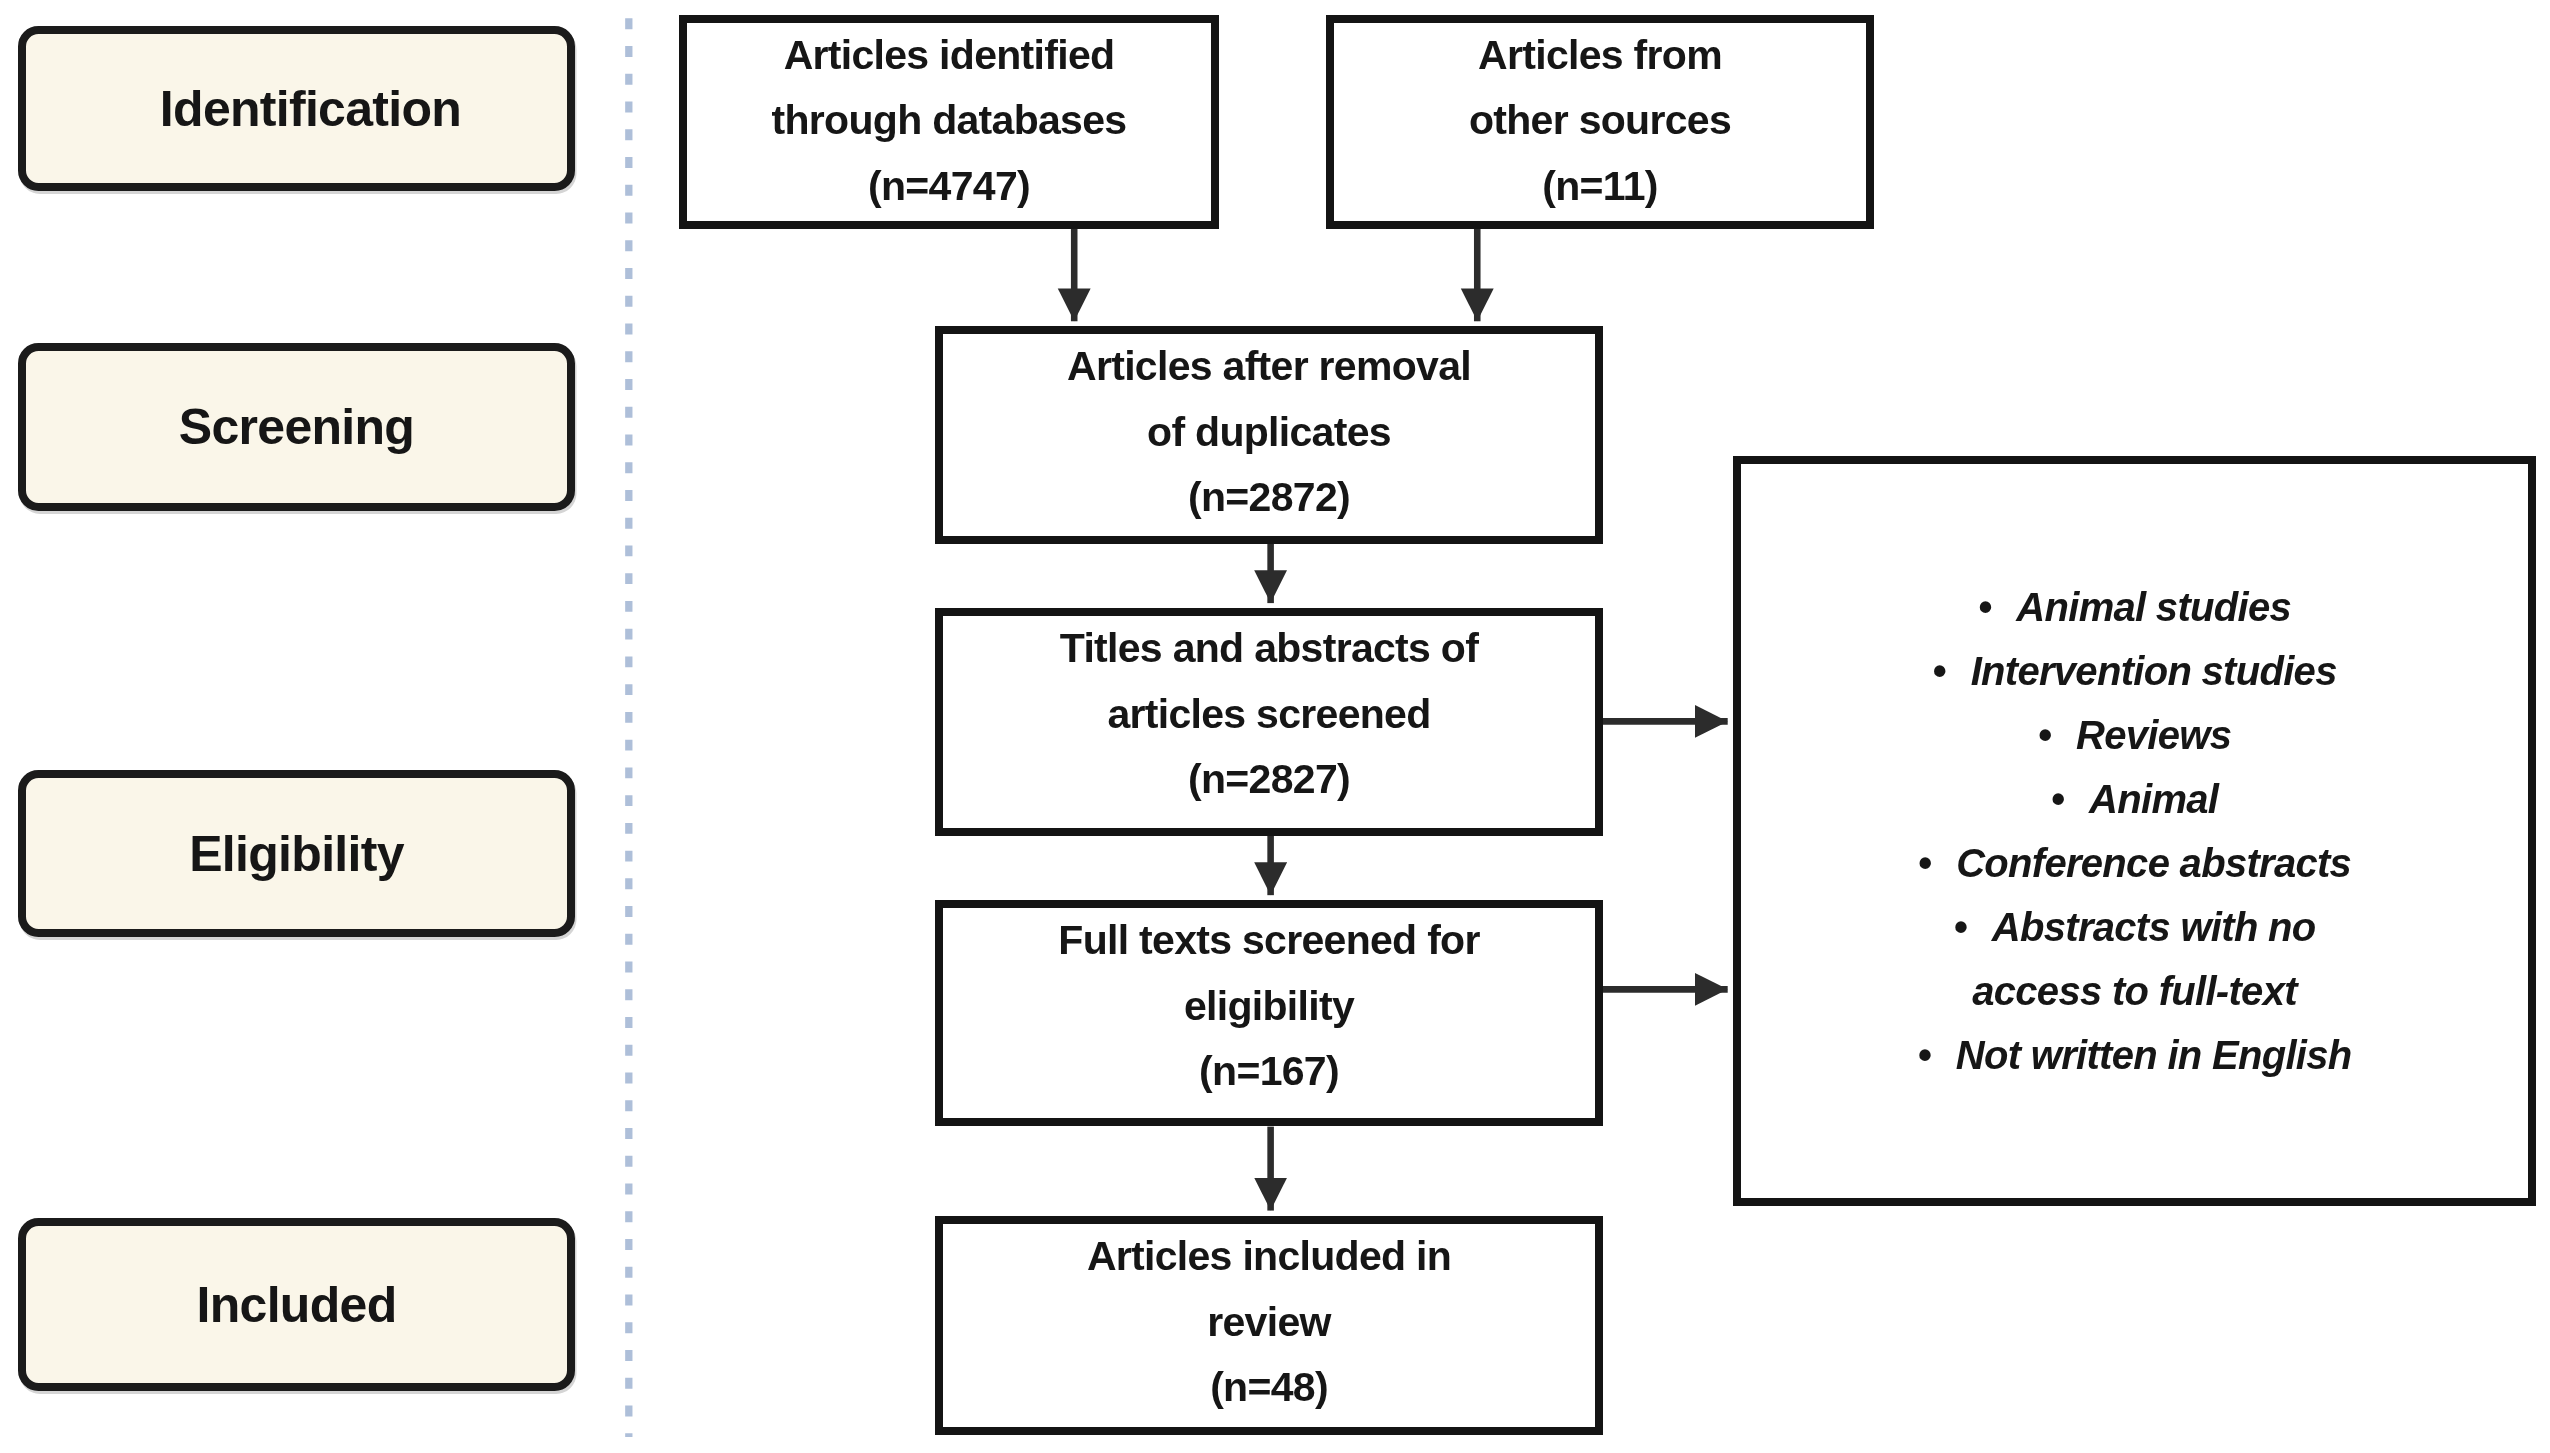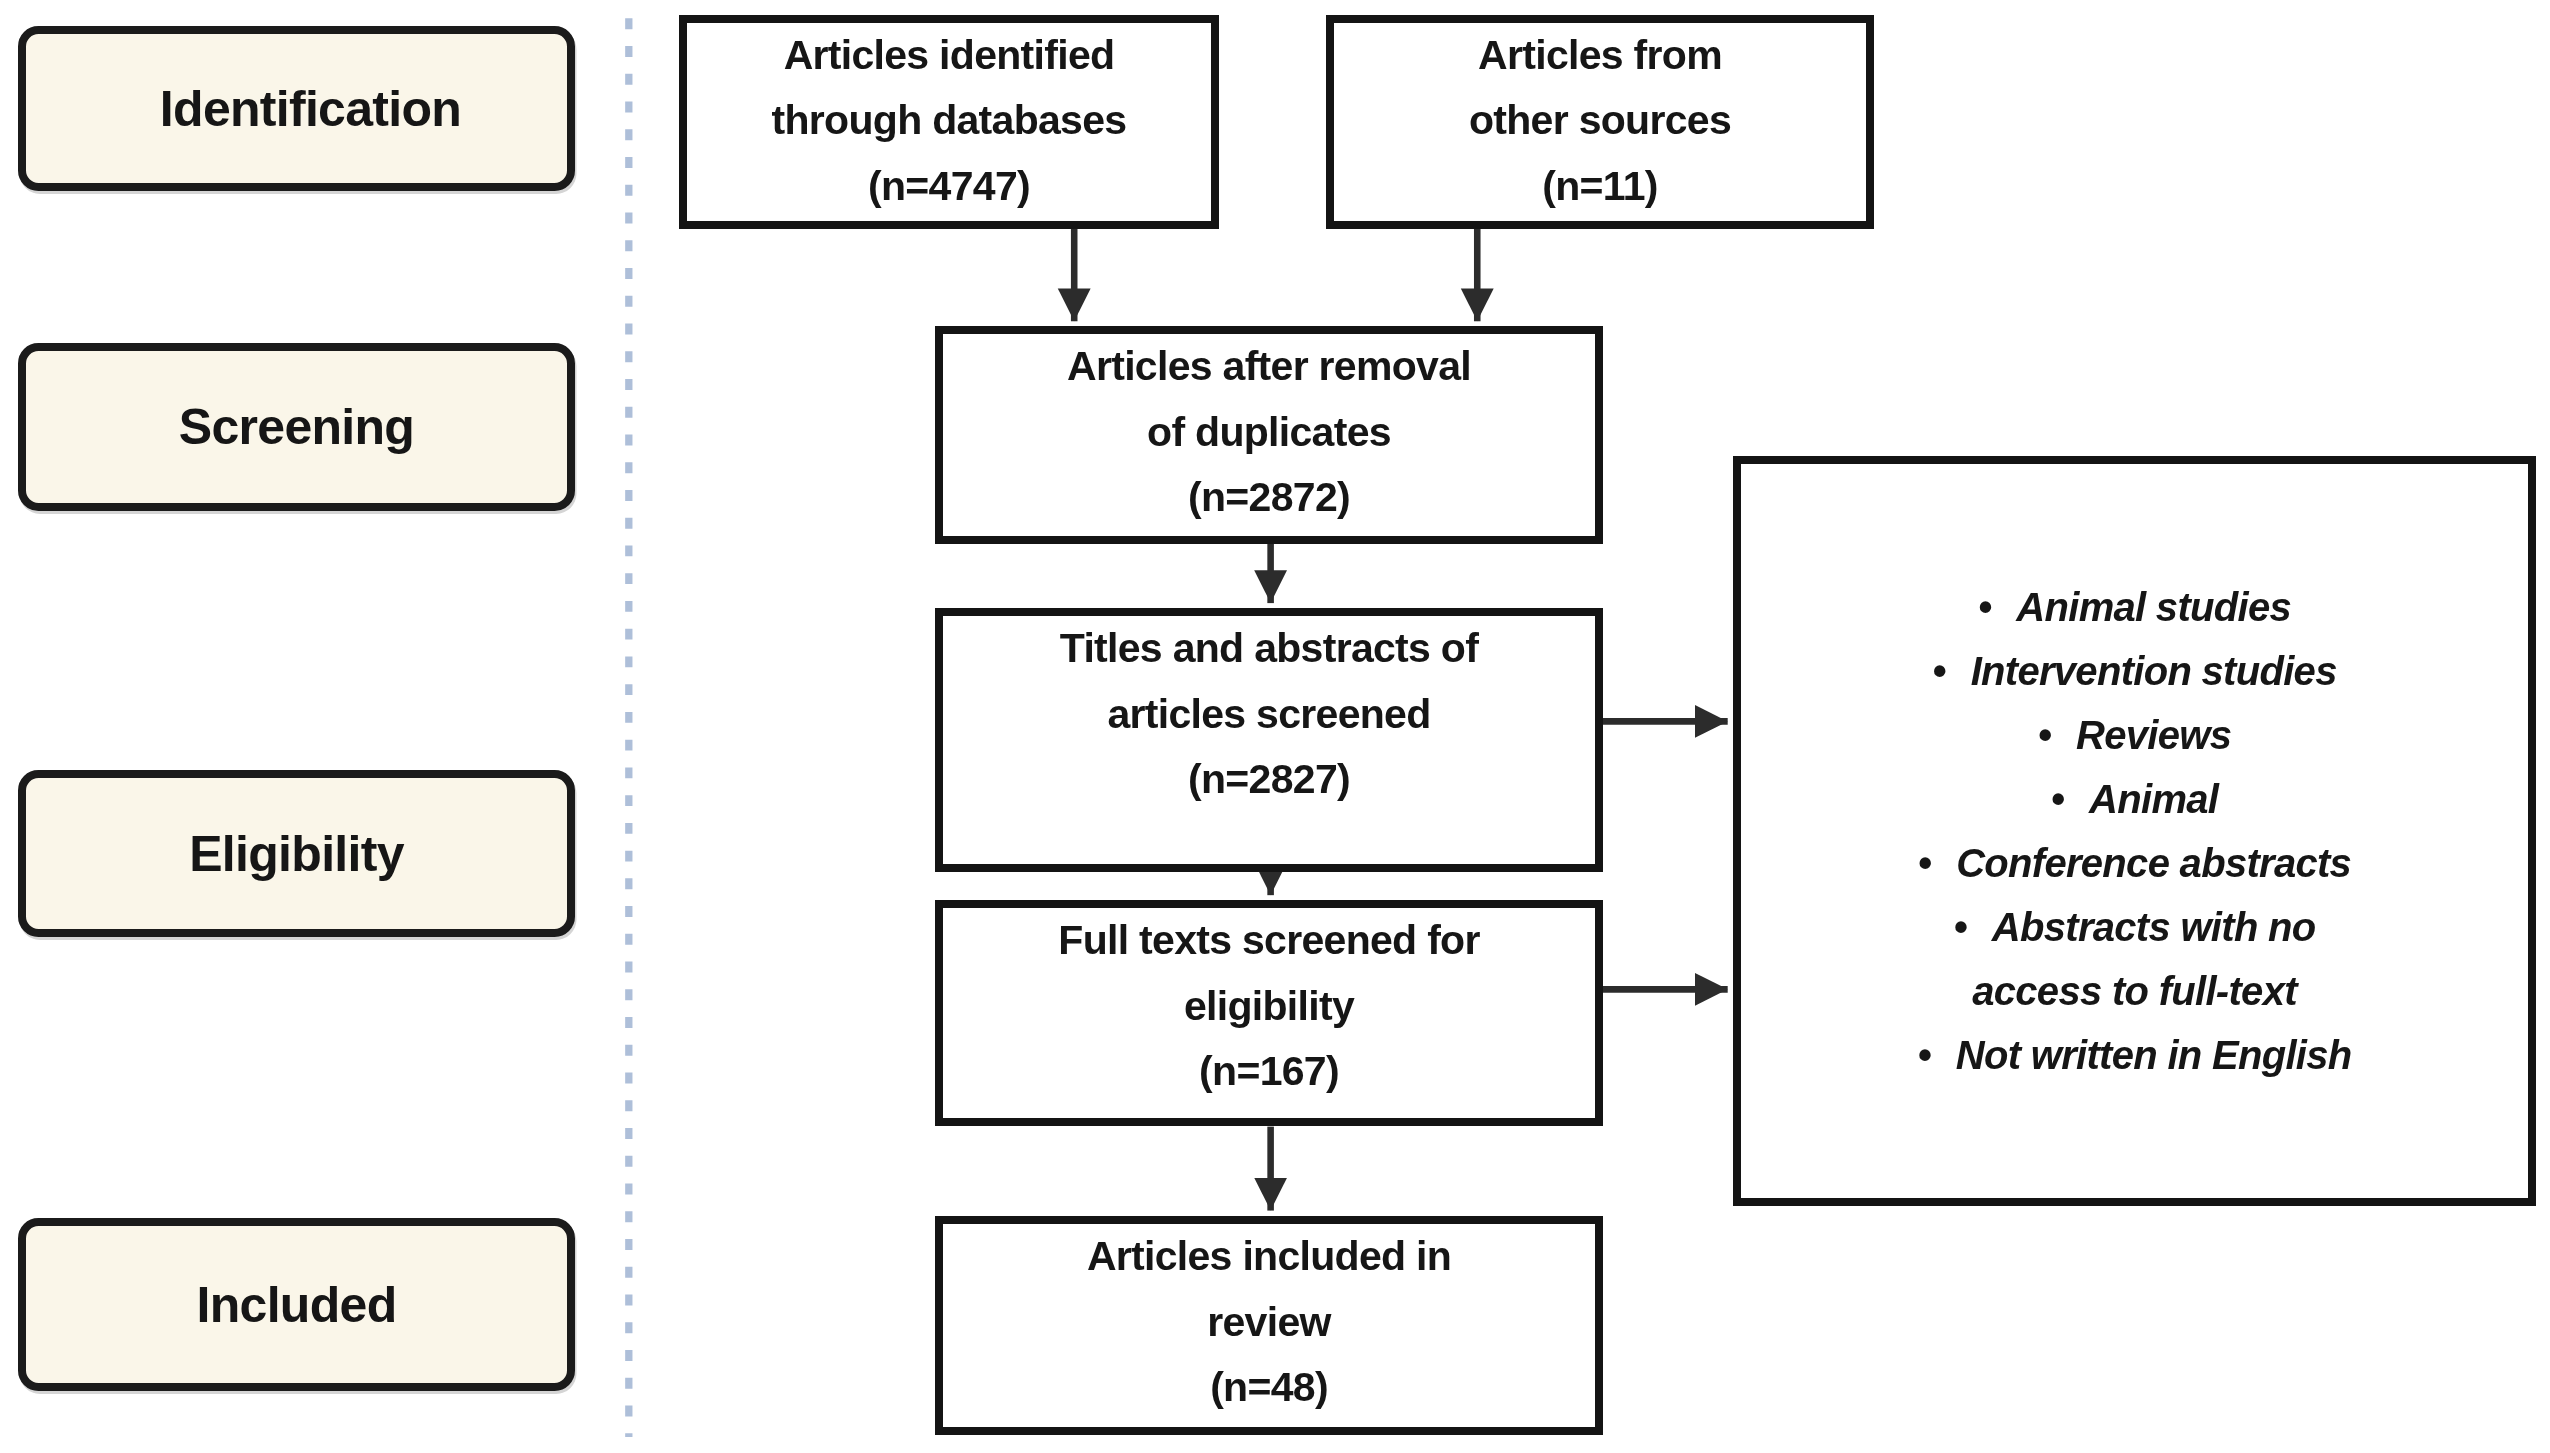--- a/index.html
+++ b/index.html
@@ -134,21 +134,21 @@
 other sources
 (n=11)</div>
   </div>
 
   <div class="flow-box" style="left:935px; top:326px; width:668px; height:218px;">
     <div class="node-text">Articles after removal
 of duplicates
 (n=2872)</div>
   </div>
 
-  <div class="flow-box" style="left:935px; top:608px; width:668px; height:264px;">
+  <div class="flow-box" style="left:935px; top:608px; width:668px; height:228px;">
     <div class="node-text">Titles and abstracts of
 articles screened
 (n=2827)</div>
   </div>
 
   <div class="flow-box" style="left:935px; top:900px; width:668px; height:226px;">
     <div class="node-text">Full texts screened for
 eligibility
 (n=167)</div>
   </div>

